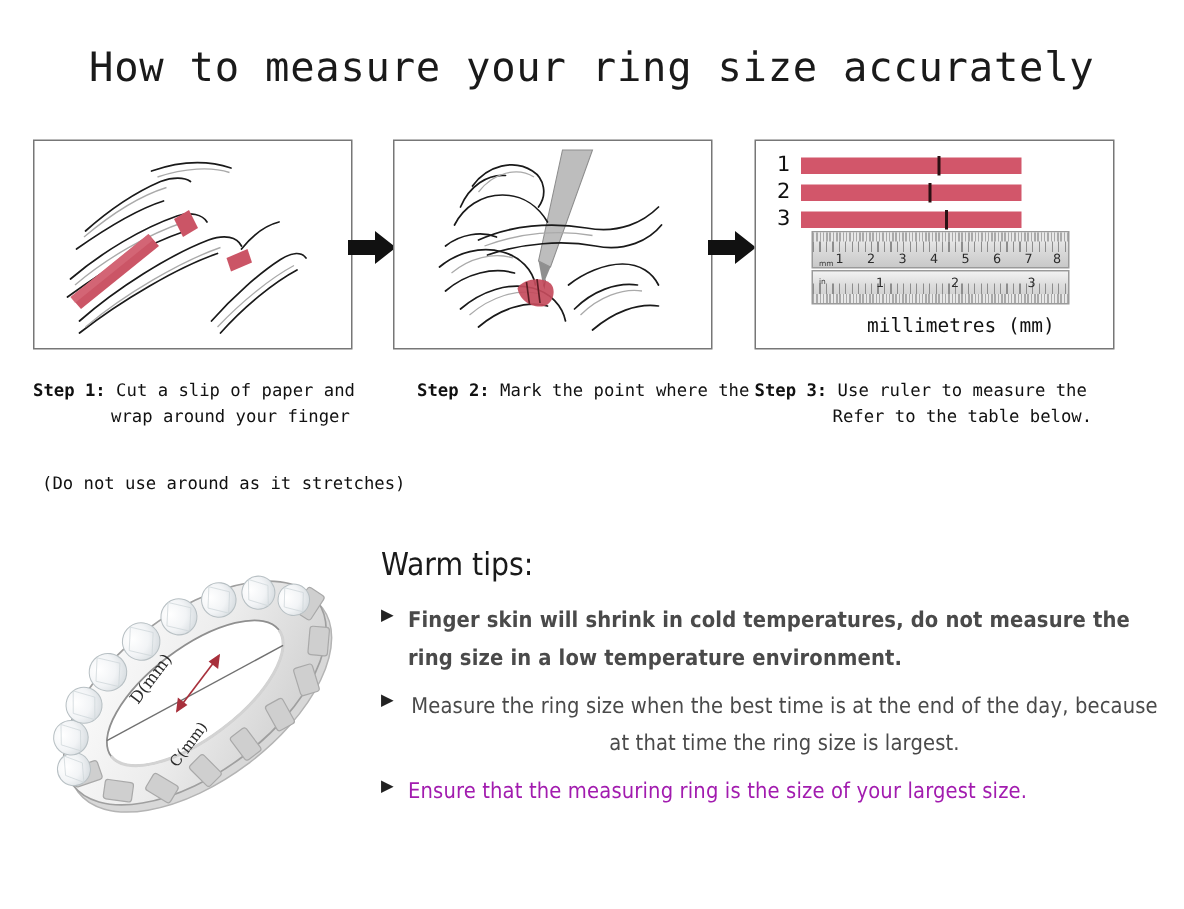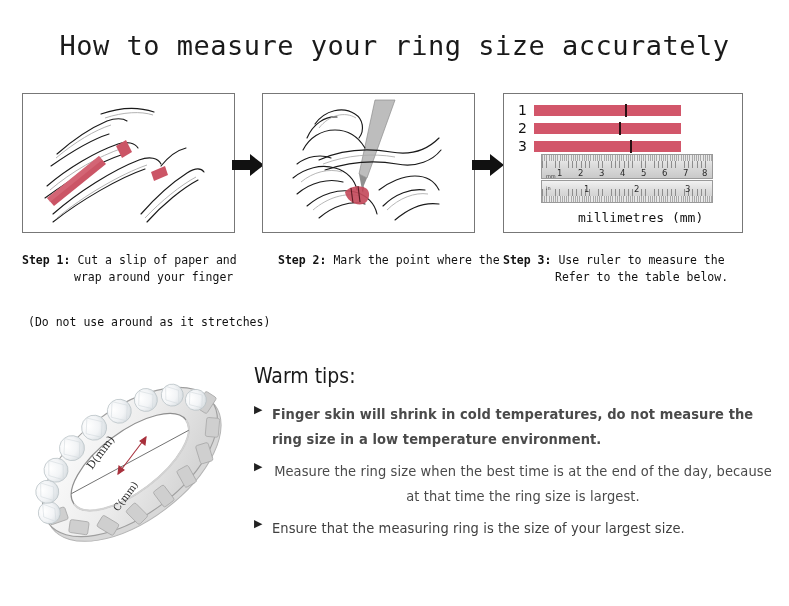--- a/index.html
+++ b/index.html
@@ -369,17 +369,17 @@
       <span class="tip-text" style="color: rgb(74, 74, 74); font-weight: bold;">Finger skin will shrink in cold temperatures, do not measure the ring size in a low temperature environment.</span>
     </div>
 
     <div class="tip">
       <span class="tip-marker">▶</span>
       <span class="tip-text" style="color: rgb(74, 74, 74); text-align: center;">Measure the ring size when the best time is at the end of the day, because at that time the ring size is largest.</span>
     </div>
 
     <div class="tip">
       <span class="tip-marker">▶</span>
-      <span class="tip-text" style="color: #404040;">Ensure that the measuring ring is the size of your largest size.</span>
+      <span class="tip-text" style="color: #a21caf;">Ensure that the measuring ring is the size of your largest size.</span>
     </div>
   </div>
 
 </div>
 
 </body></html>

